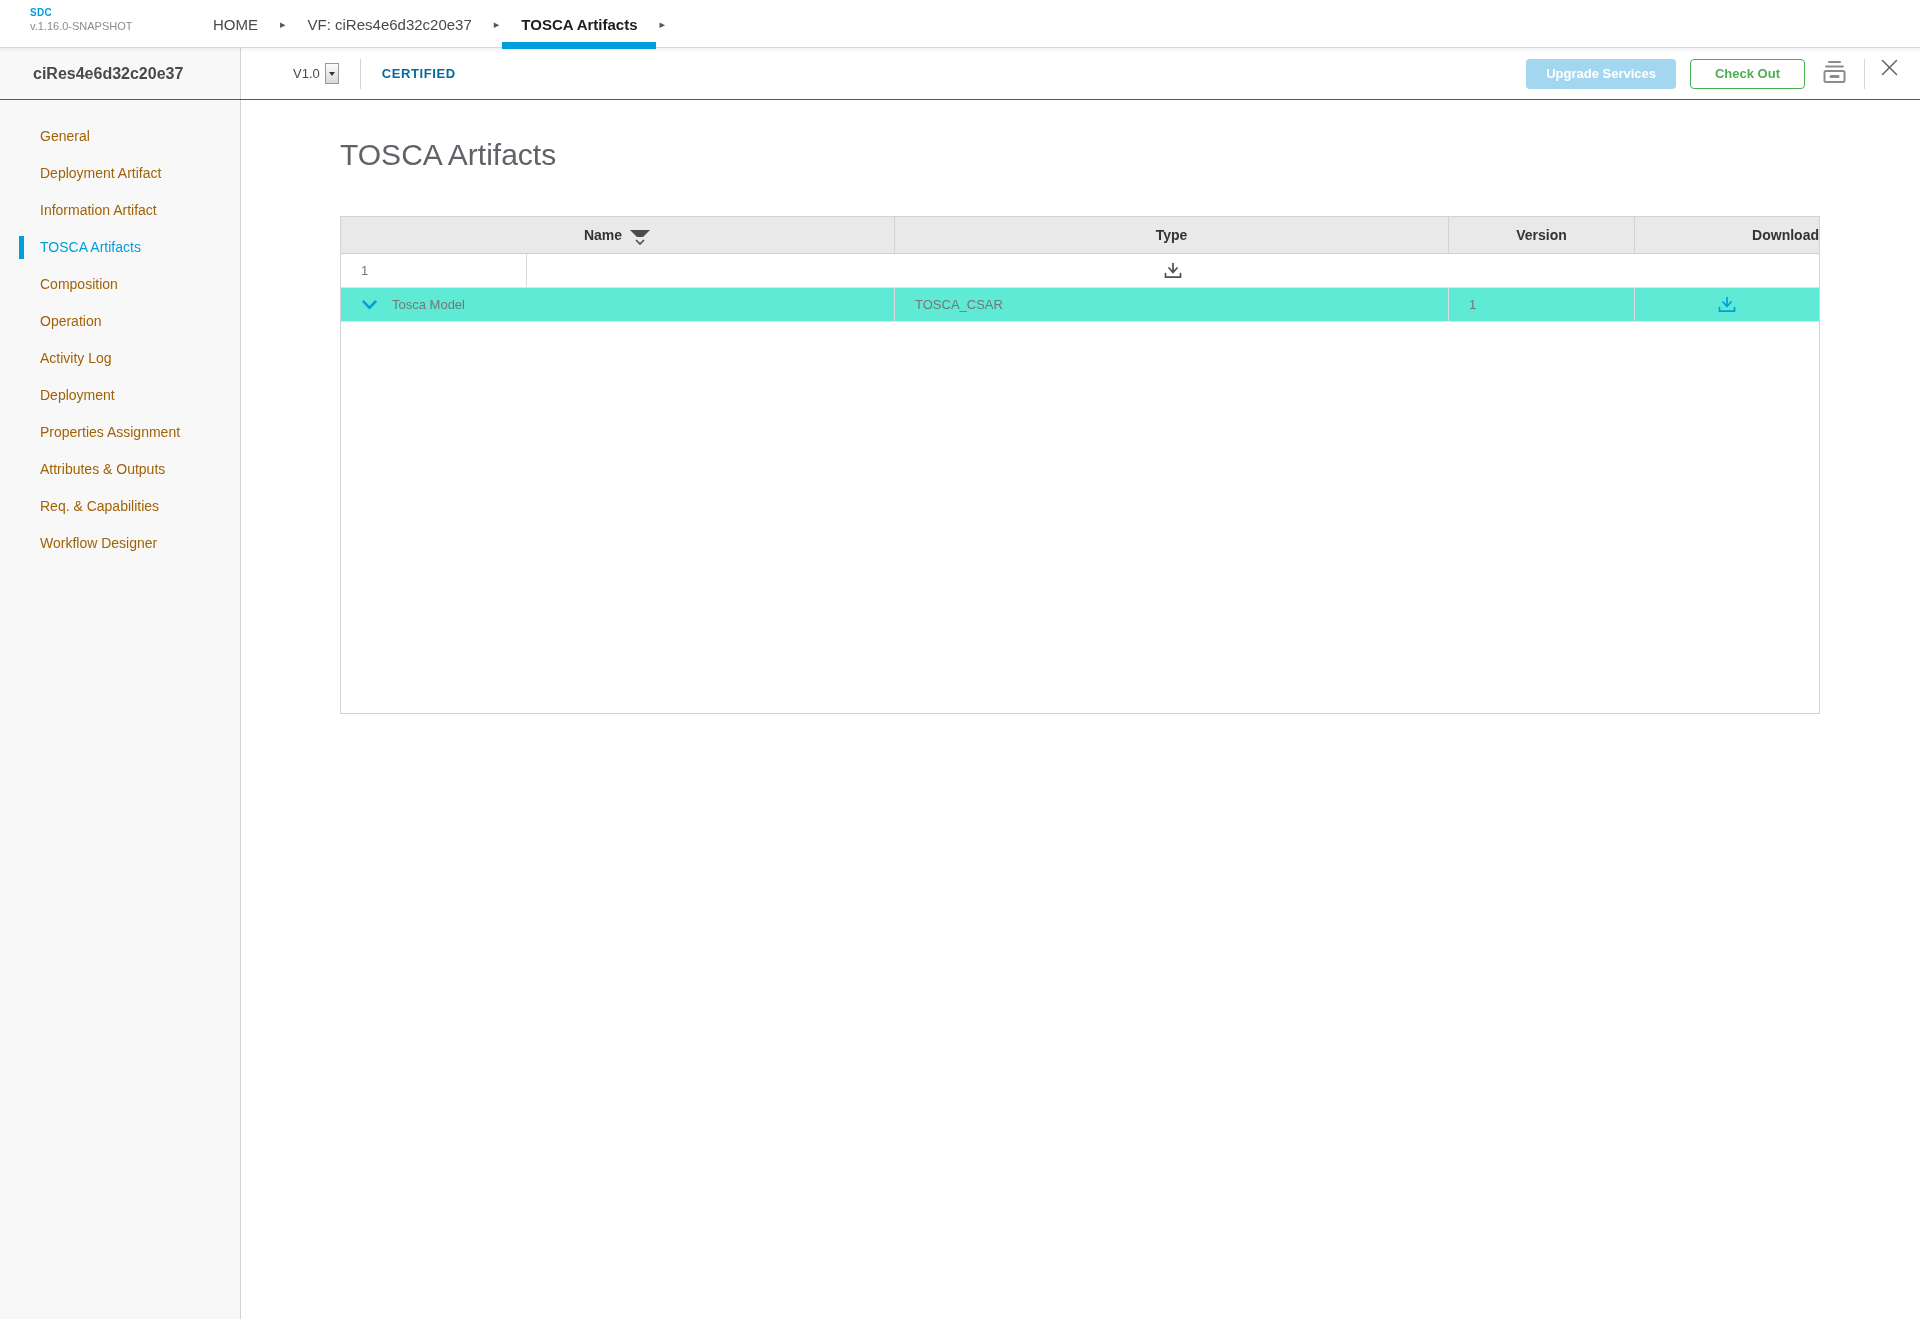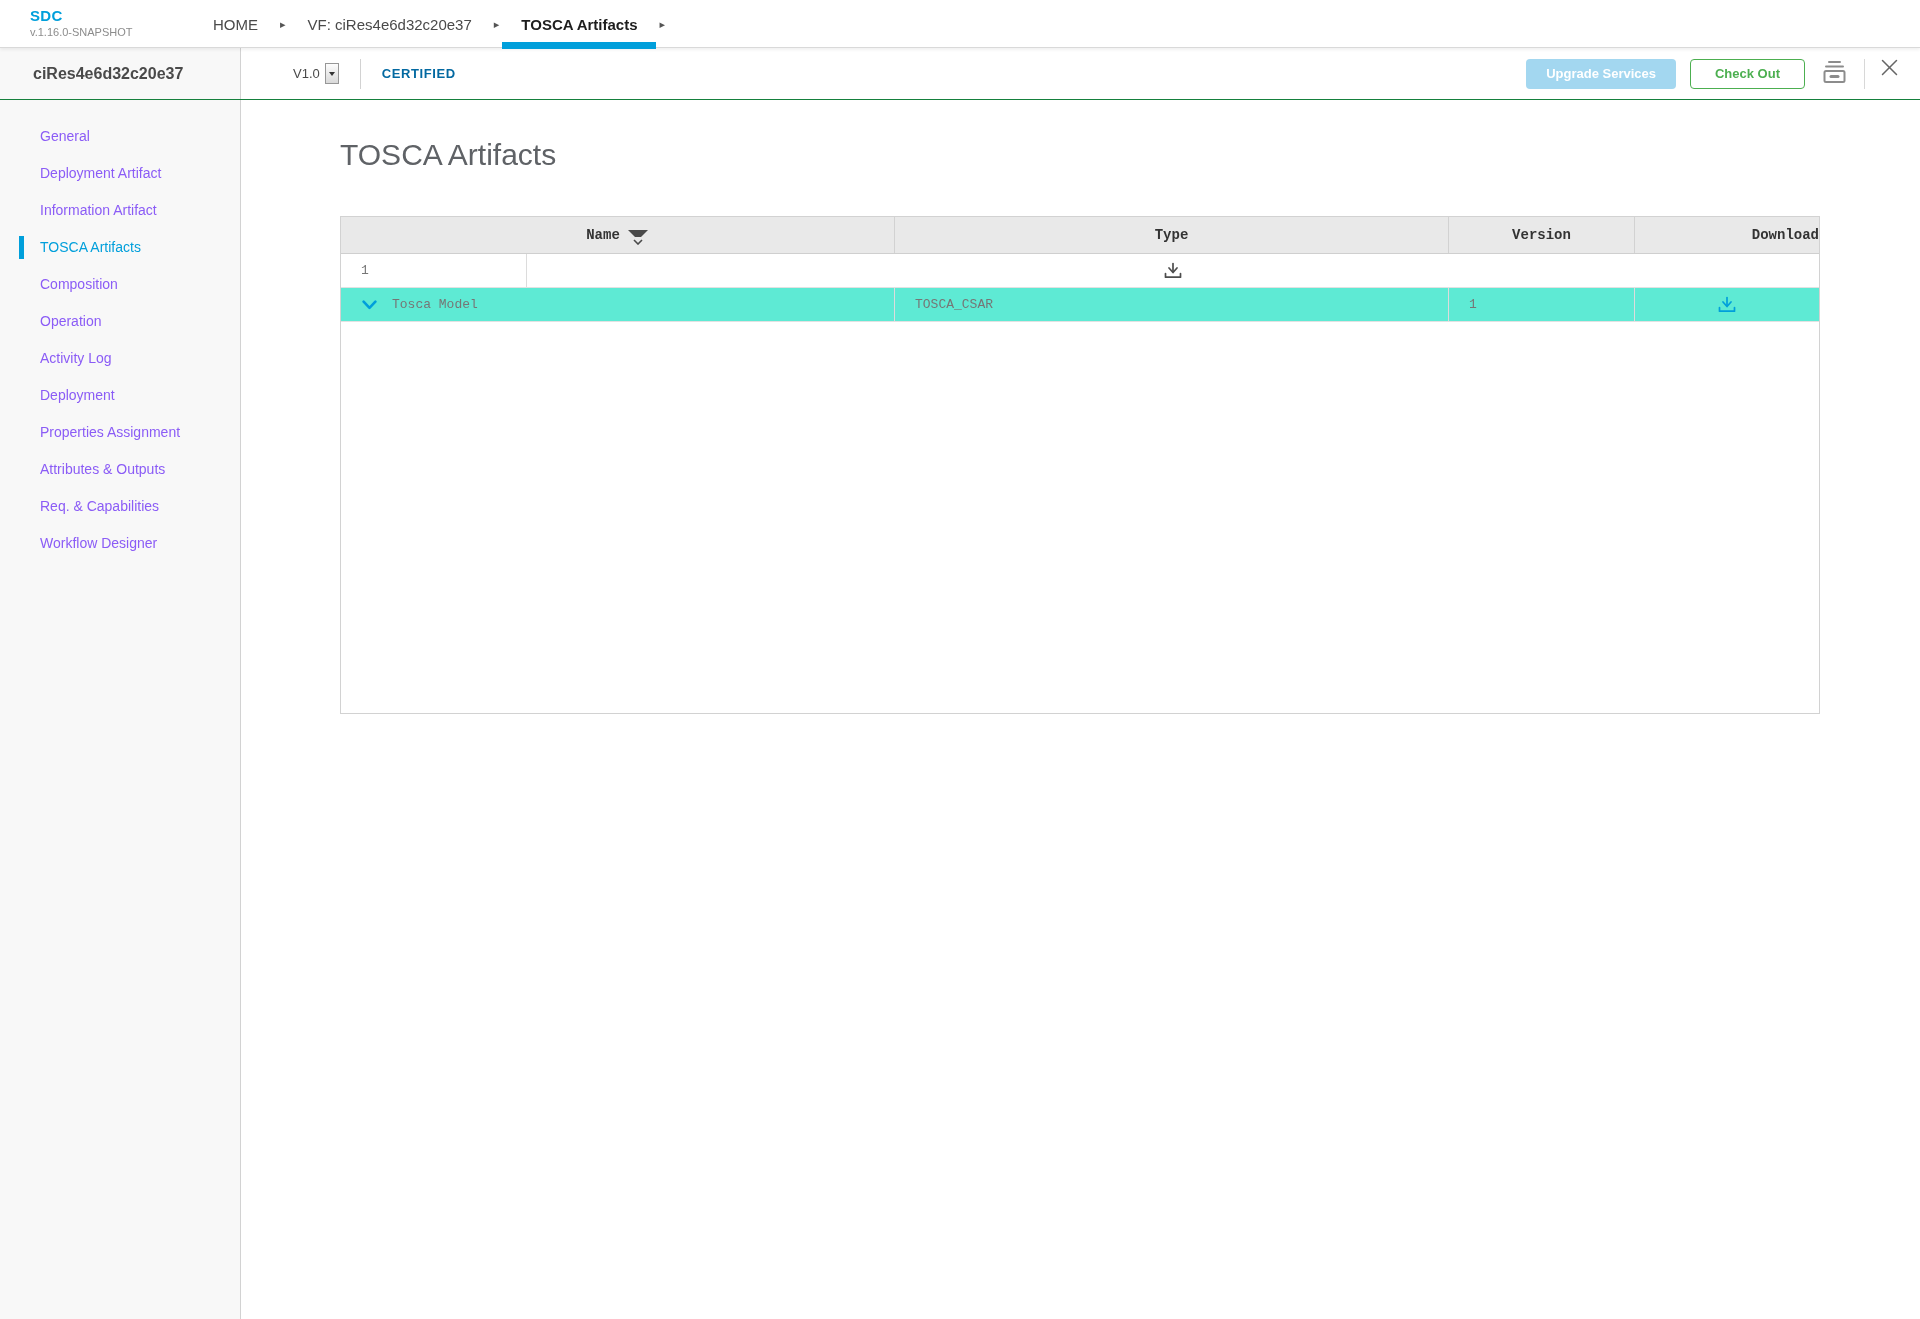--- a/index.html
+++ b/index.html
@@ -4,21 +4,21 @@
 <style>
   * { margin:0; padding:0; box-sizing:border-box; }
   html,body { width:1920px; height:1319px; background:#fff; overflow:hidden;
               font-family:"Liberation Sans", sans-serif; }
   .app { position:relative; width:1920px; height:1319px; background:#fff; }
 
   
   .top-nav { position:absolute; top:0; left:0; width:100%; height:48px; background:#fff;
              border-bottom:1px solid #d9d9d9; box-shadow:0 2px 3px rgba(0,0,0,.06); z-index:20; }
   .logo { position:absolute; left:30px; top:7px; line-height:1.2; }
-  .logo .brand { font-size:15px; font-weight:bold; color:#009fdb; letter-spacing:.3px; }
+  .logo .brand { font-size:10px; font-weight:bold; color:#009fdb; letter-spacing:.3px; }
   .logo .ver { font-size:11px; color:#8c8c8c; margin-top:1px; }
   .crumbs { position:absolute; left:194px; top:0; height:48px; display:flex; align-items:stretch; }
   .crumb { display:flex; align-items:center; padding:0 19px; font-size:15px; color:#4a4a4a;
            position:relative; cursor:pointer; white-space:nowrap; }
   .crumb.active { font-weight:bold; color:#1d1d1d; }
   .crumb.active .tab-underline { position:absolute; left:0; right:0; bottom:-1px; height:7px; background:#009fdb; }
   .crumb-sep { display:flex; align-items:center; font-size:11px; color:#555; padding:0 3px; }
 
   
   .header-band { position:absolute; top:48px; left:0; width:100%; height:52px; display:flex;
@@ -42,31 +42,31 @@
   .btn-checkout { background:#fff; color:#4caf50; border:1px solid #4caf50; padding:0 24px; margin-left:14px; }
   .icon-btn { background:none; border:none; cursor:pointer; display:flex; align-items:center;
               justify-content:center; padding:0; }
   .print-btn { margin-left:16px; }
   .toolbar-right .vdiv2 { width:1px; height:30px; background:#d8d8d8; margin:0 16px; }
 
   
   .sidebar { position:absolute; top:100px; left:0; bottom:0; width:241px; background:#f8f8f8;
              border-right:1px solid #d2d2d2; padding-top:18px; }
   .side-item { position:relative; height:37px; line-height:37px; padding-left:40px; font-size:14px;
-               color:#8b5cf6; cursor:pointer; white-space:nowrap; }
+               color:#a16207; cursor:pointer; white-space:nowrap; }
   .side-item.active { color:#009fdb; }
   .side-item.active::before { content:""; position:absolute; left:19px; top:7px; width:5px; height:23px;
                               background:#009fdb; }
 
   
   .main { position:absolute; top:100px; left:241px; right:0; bottom:0; background:#fff; }
   .page-title { position:absolute; left:99px; top:38px; font-size:30px; font-weight:300; color:#5f6266; }
 
   .table-wrap { position:absolute; left:99px; top:116px; width:1480px; height:498px;
-                border:1px solid #d2d2d2; background:#fff;font-family:Liberation Mono, monospace; }
+                border:1px solid #d2d2d2; background:#fff; }
   .thead { display:flex; height:37px; background:#e9e9e9; border-bottom:1px solid #cfcfcf; }
   .th { display:flex; align-items:center; justify-content:center; height:100%;
         font-size:14px; font-weight:bold; color:#333; border-right:1px solid #d2d2d2; }
   .th:last-child { border-right:none;justify-content:flex-end; }
   .col-name { width:554px; flex:none; }
   .col-type { width:554px; flex:none; }
   .col-version { width:186px; flex:none; }
   .col-download { flex:1; }
   .sort-icon { margin-left:7px; margin-top:3px; }
 

